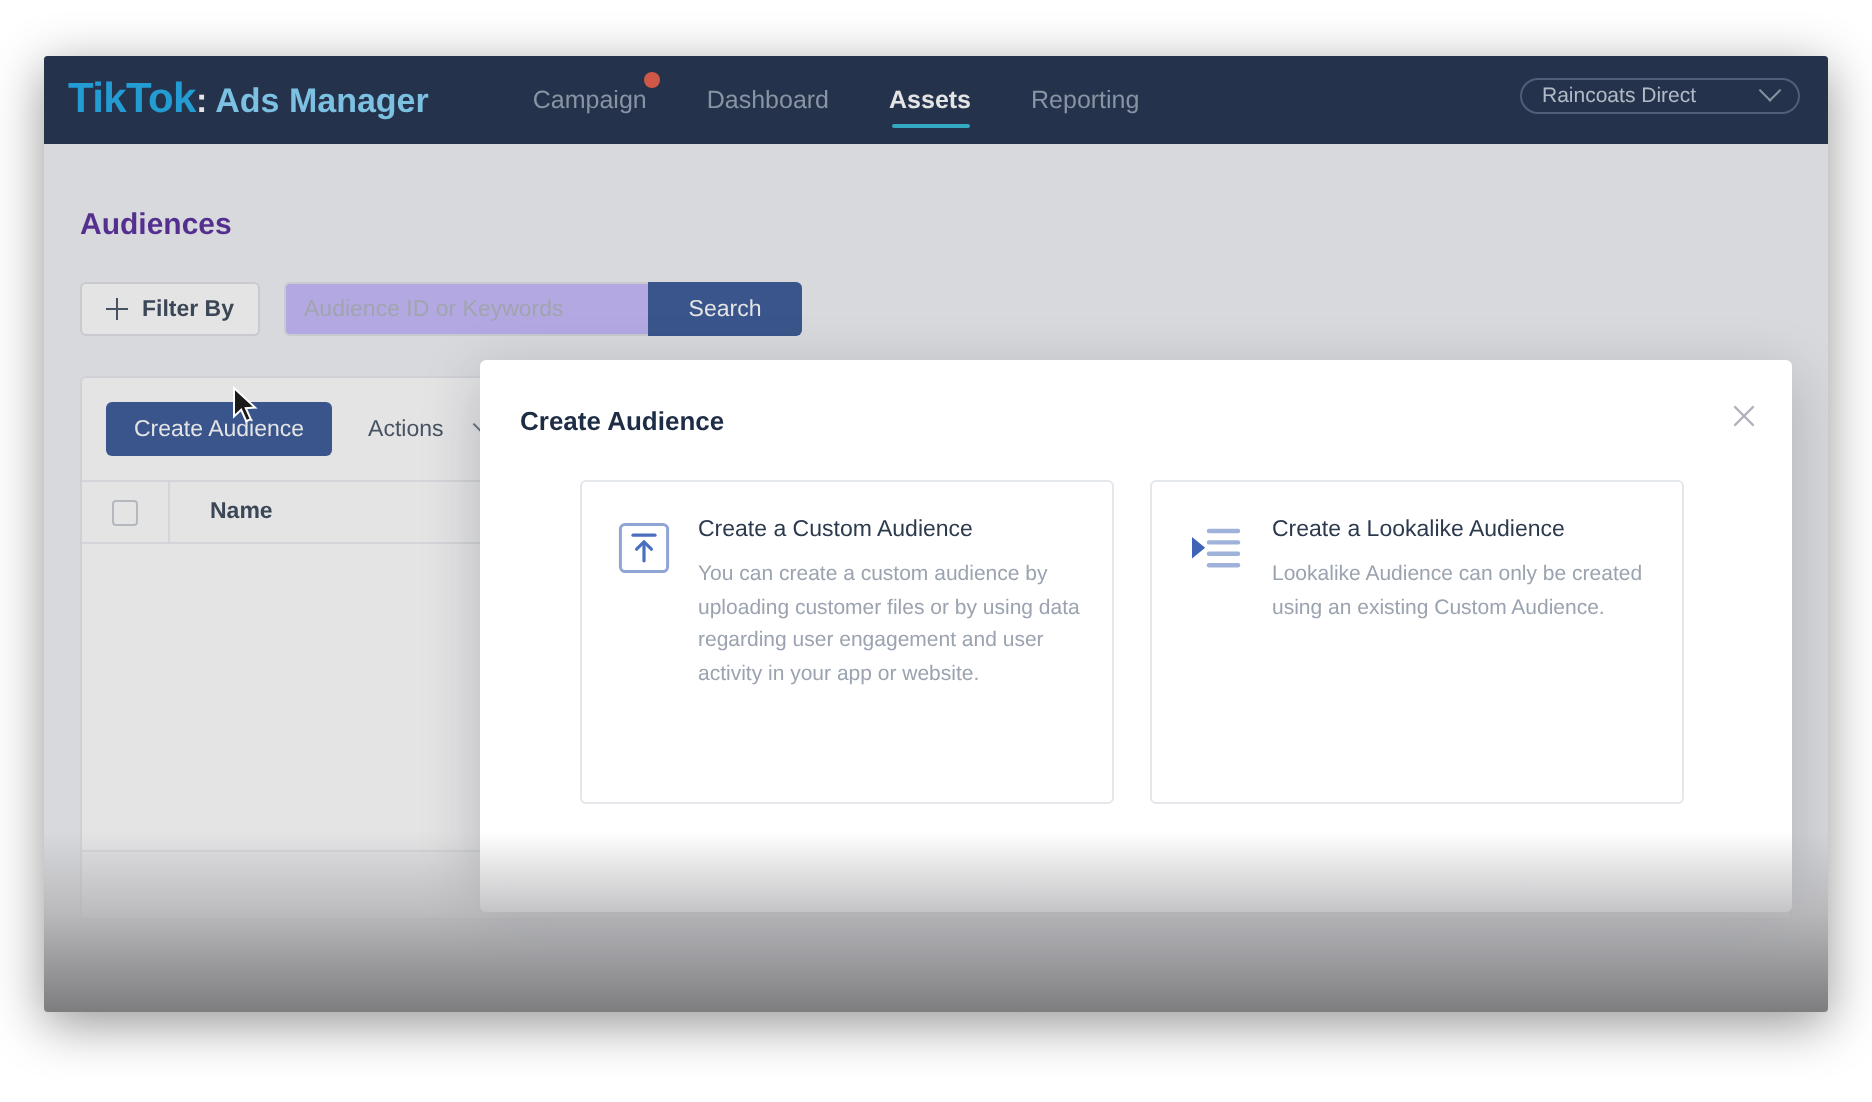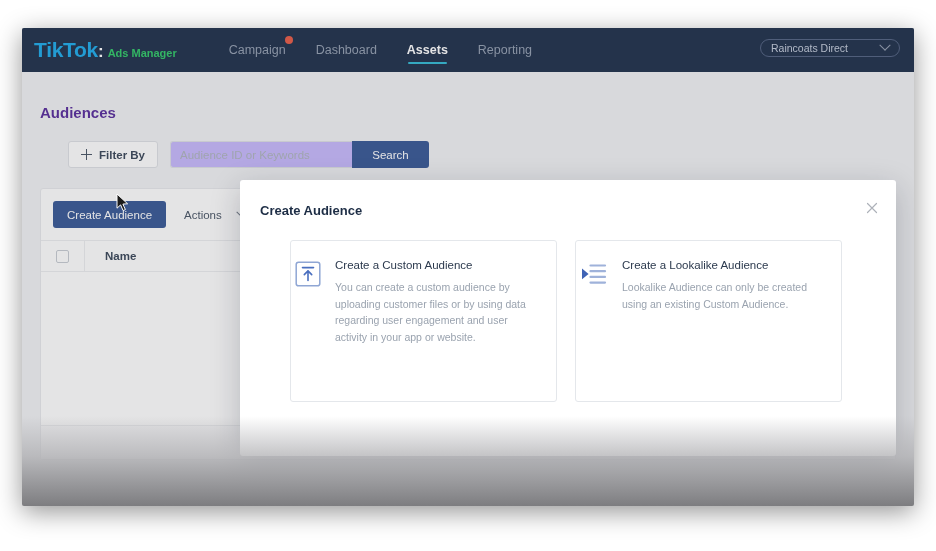--- a/index.html
+++ b/index.html
@@ -51,22 +51,22 @@
     white-space: nowrap;
   }
   .brand-tiktok {
     color: #0ea5e9;
     font-size: 21px;
     font-weight: bold;
     letter-spacing: -0.3px;
   }
   .brand-colon { color:#ffffff; font-size:17px; font-weight:bold; margin-right:4px;}
   .brand-sub {
-    color: #22c55e;
-    font-size: 11px;
+    color: #7dd3fc;
+    font-size: 17px;
     font-weight: bold;
   }
   .nav-links {
     display: flex;
     align-items: center;
     margin-left: 52px;
     gap: 30px;
     height: 44px;
   }
   .nav-link {
@@ -136,21 +136,20 @@
     left: 18px; top: 32px;
     font-size: 15px;
     font-weight: bold;
     color: #4c1d95;
   }
   .toolbar {
     position: absolute;
     left: 18px; top: 69px;
     display: flex;
     align-items: center;
-    margin-left: 28px;
   }
   .filter-btn {
     height: 27px;
     min-width: 86px;
     background: #ffffff;
     border: 1px solid #dcdfe4;
     border-radius: 3px;
     display: flex;
     align-items: center;
     justify-content: center;
@@ -336,21 +335,21 @@
     display: flex;
     gap: 18px;
   }
   .opt-card {
     width: 267px;
     height: 162px;
     border: 1px solid #e4e7eb;
     border-radius: 3px;
     background: #fff;
     box-sizing: border-box;
-    padding: 18px 16px 0 4px;
+    padding: 18px 16px 0 18px;
     display: flex;
     gap: 14px;
     cursor: pointer;
   }
   .opt-icon { flex: 0 0 auto; margin-top: 2px; }
   .opt-body { flex: 1 1 auto; min-width: 0; }
   .opt-title {
     font-size: 11.5px;
     color: #2c3a4e;
     margin-bottom: 8px;

